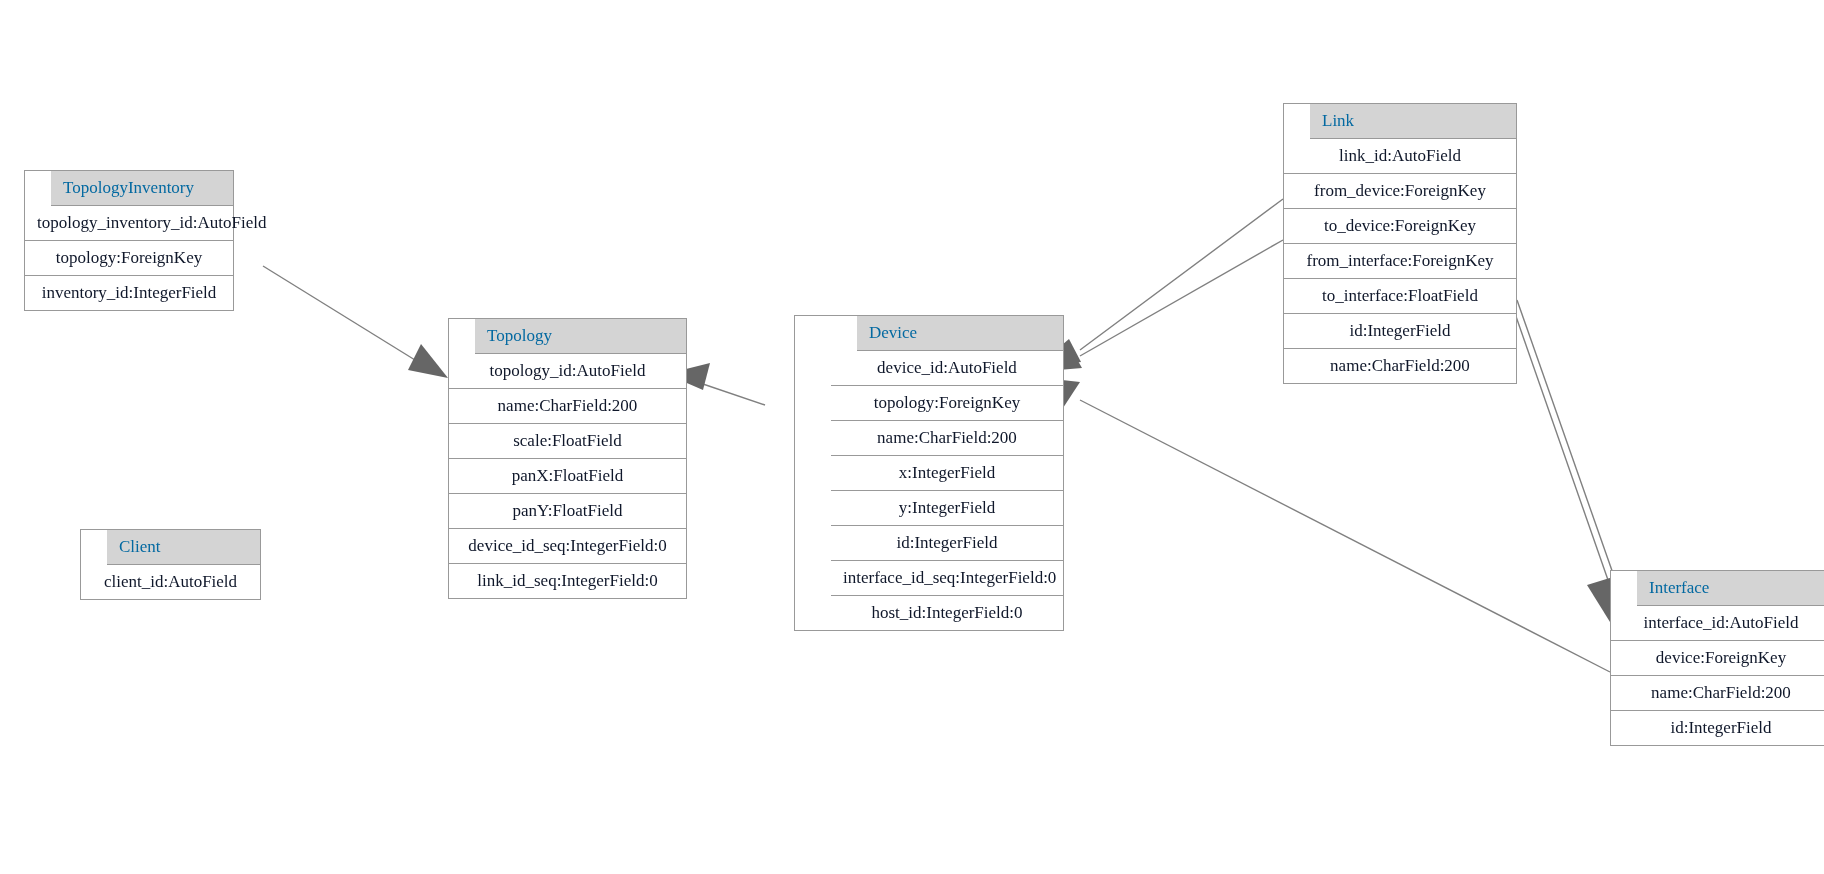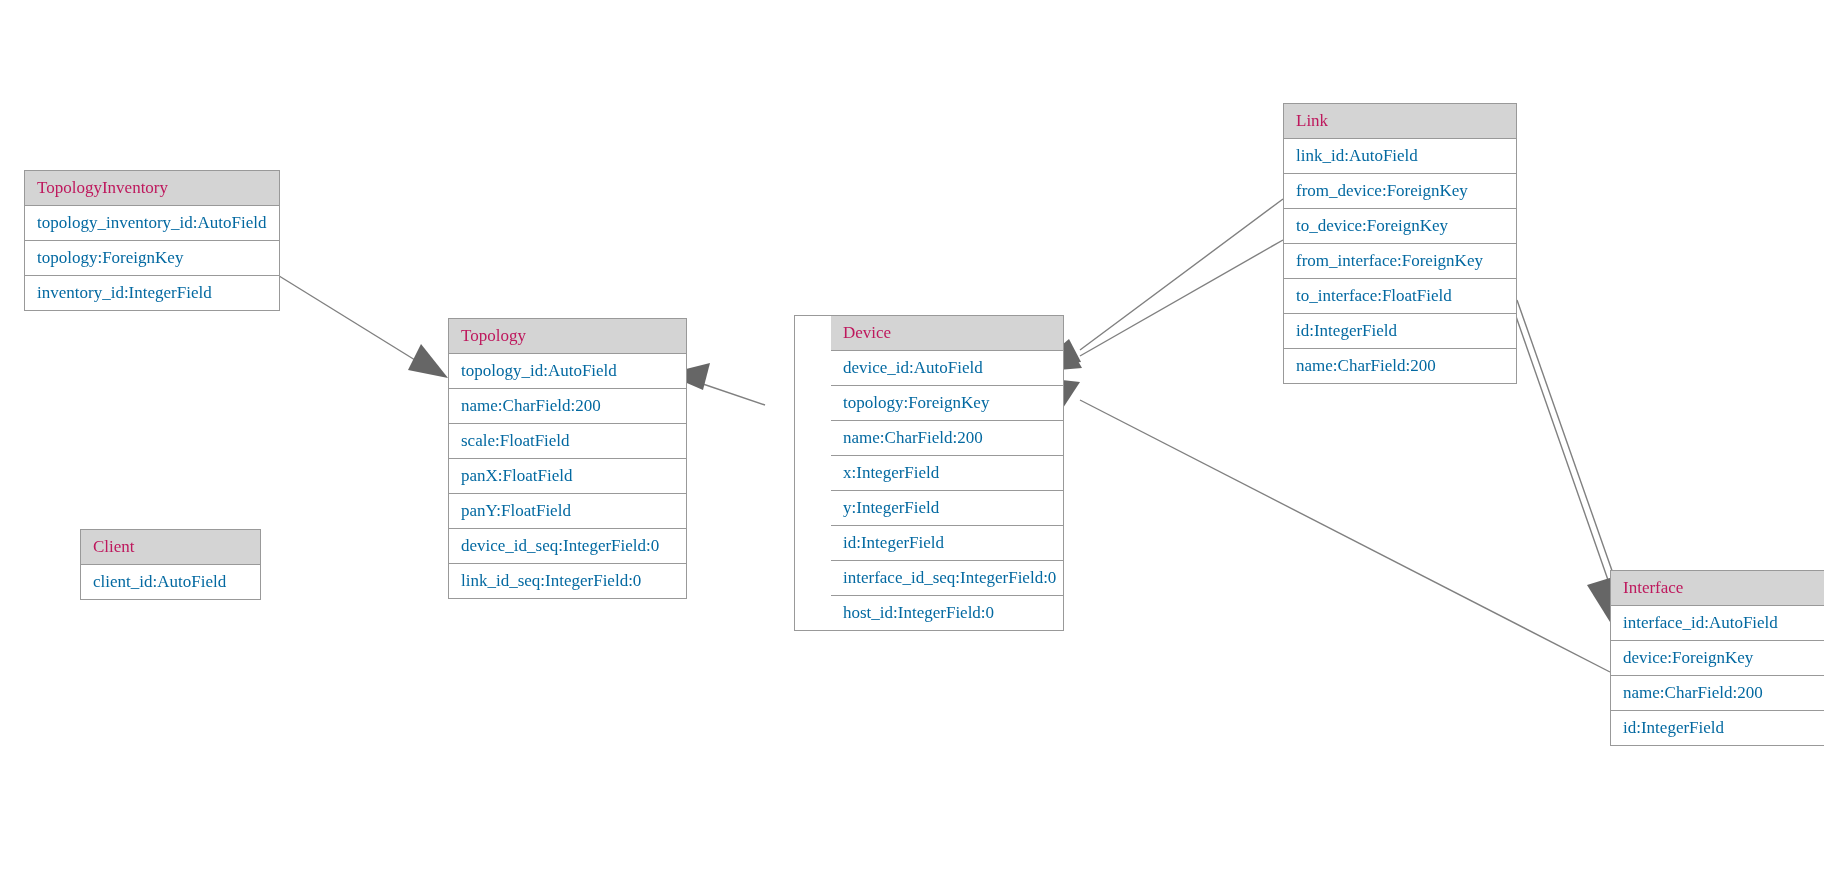--- a/index.html
+++ b/index.html
@@ -14,36 +14,38 @@
   #edges{position:absolute;left:0;top:0;width:1824px;height:874px;pointer-events:none;}
   .entity{
     position:absolute;
     border:1px solid #999999;
     background:#ffffff;
     box-sizing:border-box;
   }
   .entity-title{
     background:#d4d4d4;
     border-bottom:1px solid #999999;
-    color:#be185d;
+    color:#0369a1;
     font-size:17px;
     padding:8px 12px 9px 12px;
     line-height:1.0;
     box-sizing:border-box;
     white-space:nowrap;
+    margin-left:26px;
   }
   .attr{
     border-bottom:1px solid #999999;
-    color:#0369a1;
+    color:#0f172a;
     font-size:17px;
     padding:8px 12px 9px 12px;
     line-height:1.0;
     background:#ffffff;
     box-sizing:border-box;
     white-space:nowrap;
+    text-align:center;
   }
   .attr:last-child{border-bottom:none;}
 </style>
 </head>
 <body>
 
 <div id="canvas">
 
   <svg id="edges" viewBox="0 0 1824 874" xmlns="http://www.w3.org/2000/svg">
 
@@ -77,21 +79,21 @@
       <polygon points="1610,622 1587,585 1613,577" fill="#666666"></polygon>
     </g>
 
     <g>
       <line x1="1517" y1="300" x2="1616" y2="582" stroke="#808080" stroke-width="1.4"></line>
       <polygon points="1612,624 1592,586 1618,578" fill="#666666"></polygon>
     </g>
   </svg>
 
   <div id="entities">
-      <div class="entity" style="left: 24px; top: 170px; width: 256px;">
+      <div class="entity" style="left: 24px; top: 170px; width: 210px;">
         <div class="entity-title">TopologyInventory</div>
         <div class="attr">topology_inventory_id:AutoField</div>
         <div class="attr">topology:ForeignKey</div>
         <div class="attr">inventory_id:IntegerField</div>
       </div>
       <div class="entity" style="left: 448px; top: 318px; width: 239px;">
         <div class="entity-title">Topology</div>
         <div class="attr">topology_id:AutoField</div>
         <div class="attr">name:CharField:200</div>
         <div class="attr">scale:FloatField</div>

